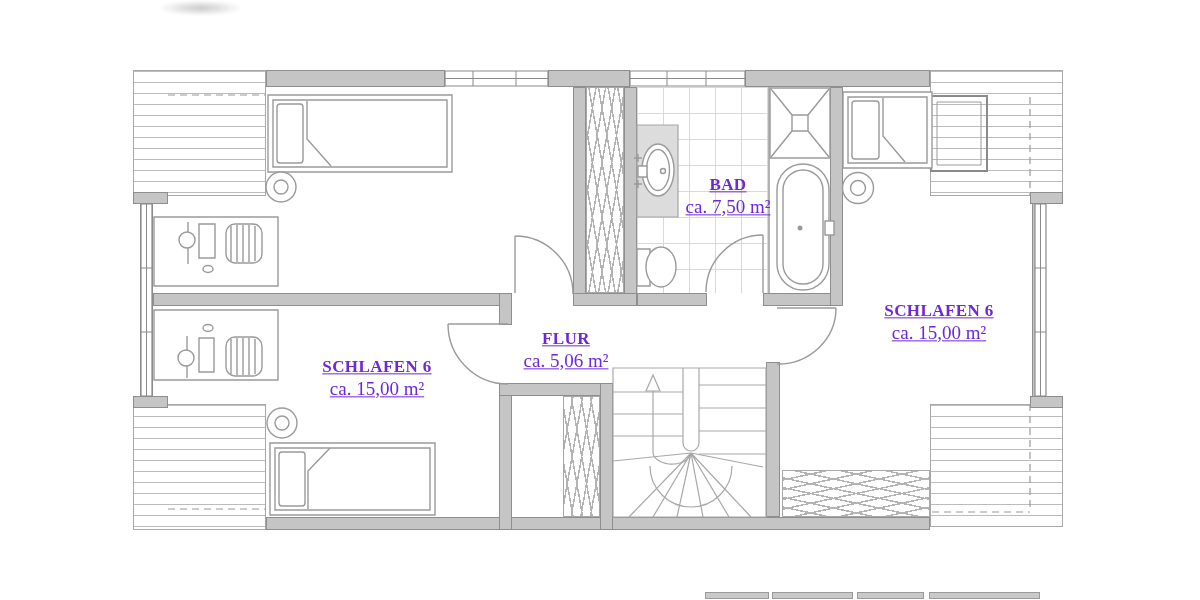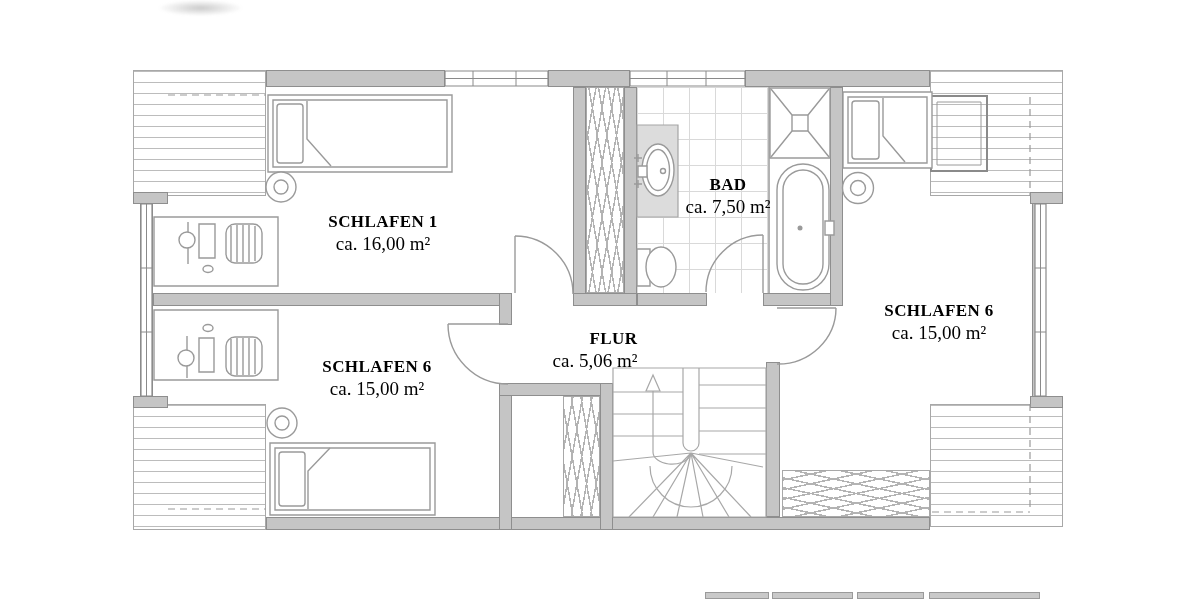--- a/index.html
+++ b/index.html
@@ -12,22 +12,22 @@
          background-image:repeating-linear-gradient(100deg,transparent 0 8px,#b3b3b3 8px 9.5px),
                           repeating-linear-gradient(80deg,transparent 0 8px,#b3b3b3 8px 9.5px);}
   .closet-h{position:absolute;background-color:#fff;border:1px solid #a8a8a8;box-sizing:border-box;z-index:1;
          background-image:repeating-linear-gradient(12deg,transparent 0 8px,#b3b3b3 8px 9.5px),
                           repeating-linear-gradient(168deg,transparent 0 8px,#b3b3b3 8px 9.5px);}
   .tiles{position:absolute;background-color:#fff;z-index:1;
          background-image:repeating-linear-gradient(to right,#d9d9d9 0 1px,transparent 1px 26px),
                           repeating-linear-gradient(to bottom,#d9d9d9 0 1px,transparent 1px 26px);}
   .tubstrip{position:absolute;background:#fff;border-left:2px solid #b2b2b2;box-sizing:border-box;z-index:1;}
   #overlay{position:absolute;left:0;top:0;z-index:4;pointer-events:none;}
-  .room-label{position:absolute;transform:translate(-50%,-50%);text-align:center;color:#000000;
-              white-space:nowrap;z-index:5;}
+  .room-label{position:absolute;transform:translate(-50%,-50%);text-align:center;color:#6d28d9;
+              white-space:nowrap;z-index:5;text-decoration:underline;}
   .room-label .nm{font-weight:bold;font-size:17px;letter-spacing:.4px;line-height:1.15;}
   .room-label .ar{font-size:19px;line-height:1.25;}
   .bottombar{position:absolute;background:#c9c9c9;border:1px solid #9a9a9a;box-sizing:border-box;z-index:2;}
   .smudge{position:absolute;left:158px;top:0;width:85px;height:16px;z-index:1;
           background:radial-gradient(ellipse at center,rgba(140,140,140,.45),transparent 70%);filter:blur(1px);}
   svg *{vector-effect:non-scaling-stroke;}
   .ln{stroke:#9a9a9a;stroke-width:1.4;fill:none;}
   .lnw{stroke:#9a9a9a;stroke-width:1.4;fill:#ffffff;}
   .st{stroke:#a8a8a8;stroke-width:1.2;fill:none;}
   .dash{stroke:#9a9a9a;stroke-width:1.2;fill:none;stroke-dasharray:7 5;}
@@ -218,34 +218,30 @@
       <path class="ln" d="M 771 89 L 792 115 M 829 89 L 808 115 M 771 157 L 792 131 M 829 157 L 808 131"></path>
     </g>
     <g>
       <rect class="lnw" x="777" y="164" width="52" height="126" rx="26"></rect>
       <rect class="ln" x="783" y="170" width="40" height="114" rx="20"></rect>
       <circle cx="800" cy="228" r="2.5" fill="#9a9a9a"></circle>
       <rect class="lnw" x="825" y="221" width="9" height="14"></rect>
     </g>
   </svg>
 
-  <div class="room-label" style="left:383px;top:234px;">
-    <div class="nm">SCHLAFEN 1</div>
-    <div class="ar">ca. 16,00 m²</div>
-  </div>
   <div class="room-label" style="left:377px;top:379px;">
     <div class="nm">SCHLAFEN 6</div>
     <div class="ar">ca. 15,00 m²</div>
   </div>
   <div class="room-label" style="left:939px;top:323px;">
     <div class="nm">SCHLAFEN 6</div>
     <div class="ar">ca. 15,00 m²</div>
   </div>
   <div class="room-label" style="left:728px;top:197px;">
     <div class="nm">BAD</div>
     <div class="ar">ca. 7,50 m²</div>
   </div>
-  <div class="room-label" style="left:595px;top:351px;text-align:right;">
+  <div class="room-label" style="left:566px;top:351px;">
     <div class="nm">FLUR</div>
     <div class="ar">ca. 5,06 m²</div>
   </div>
 
 </div>
 
 </body></html>

